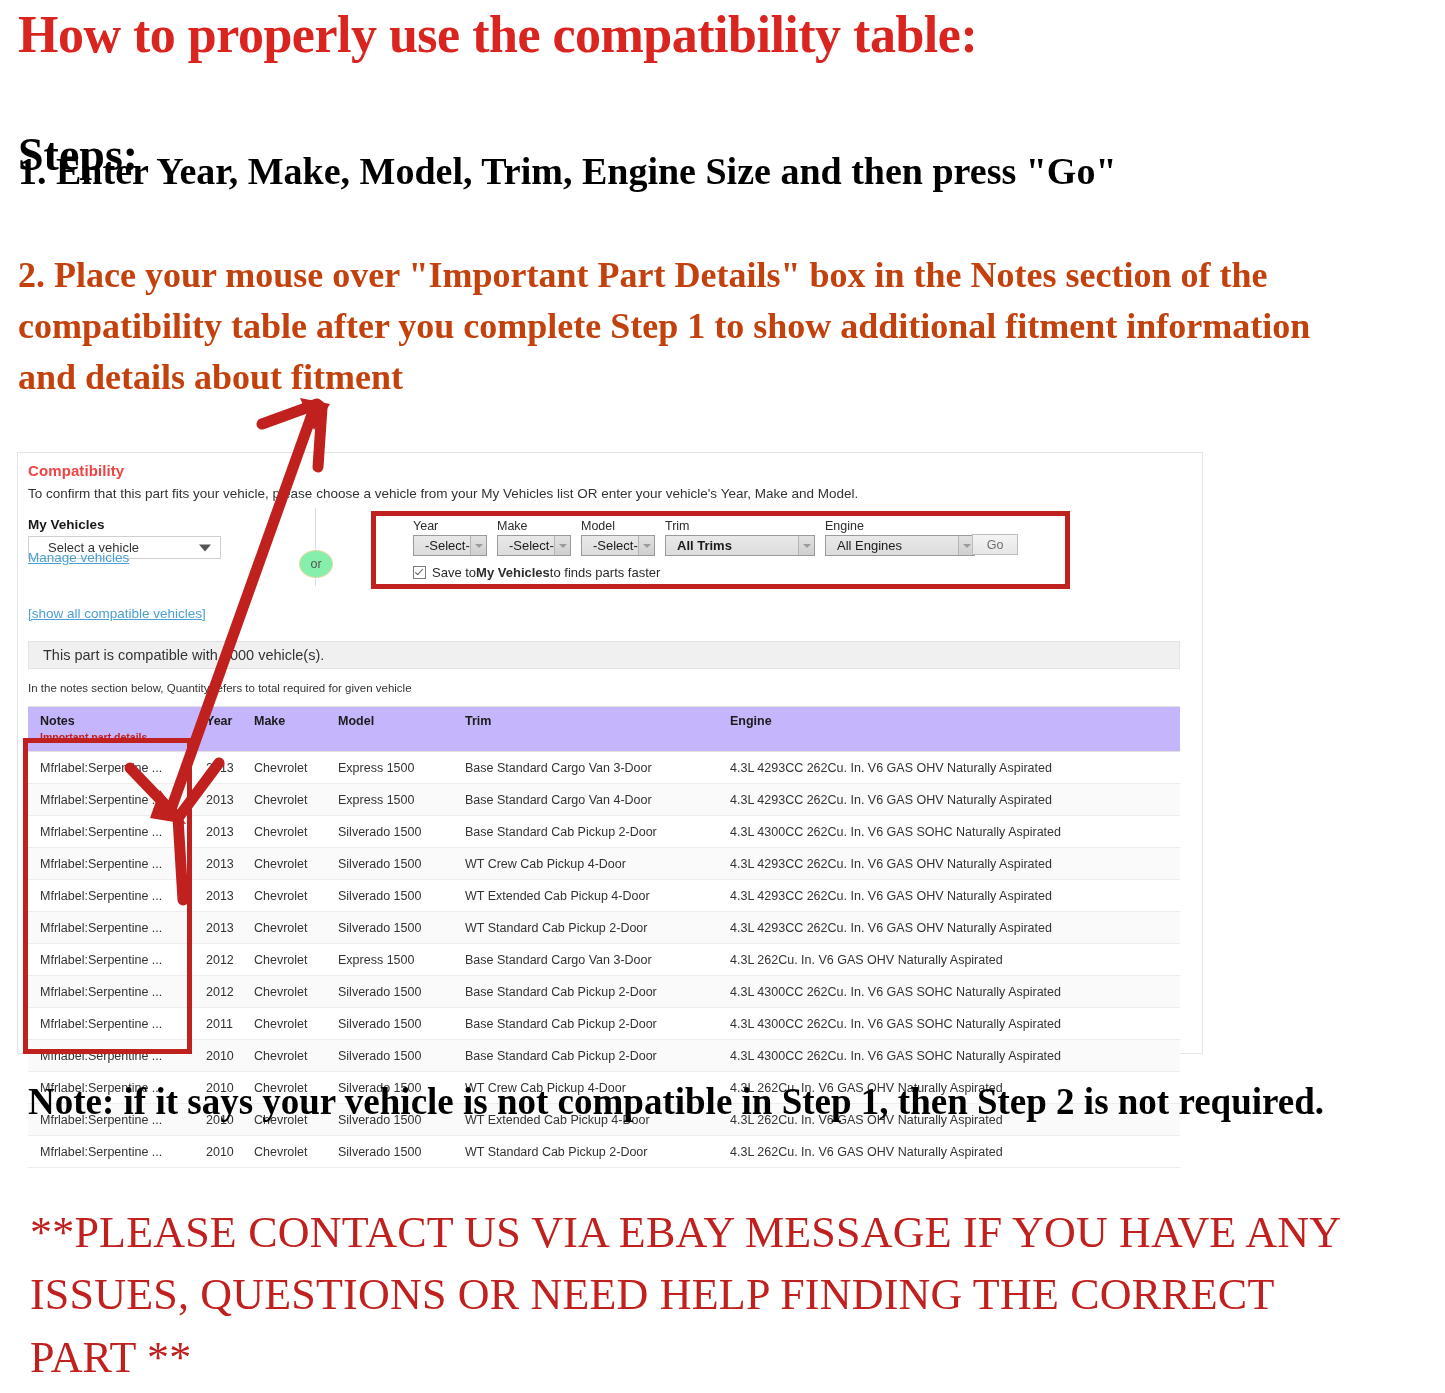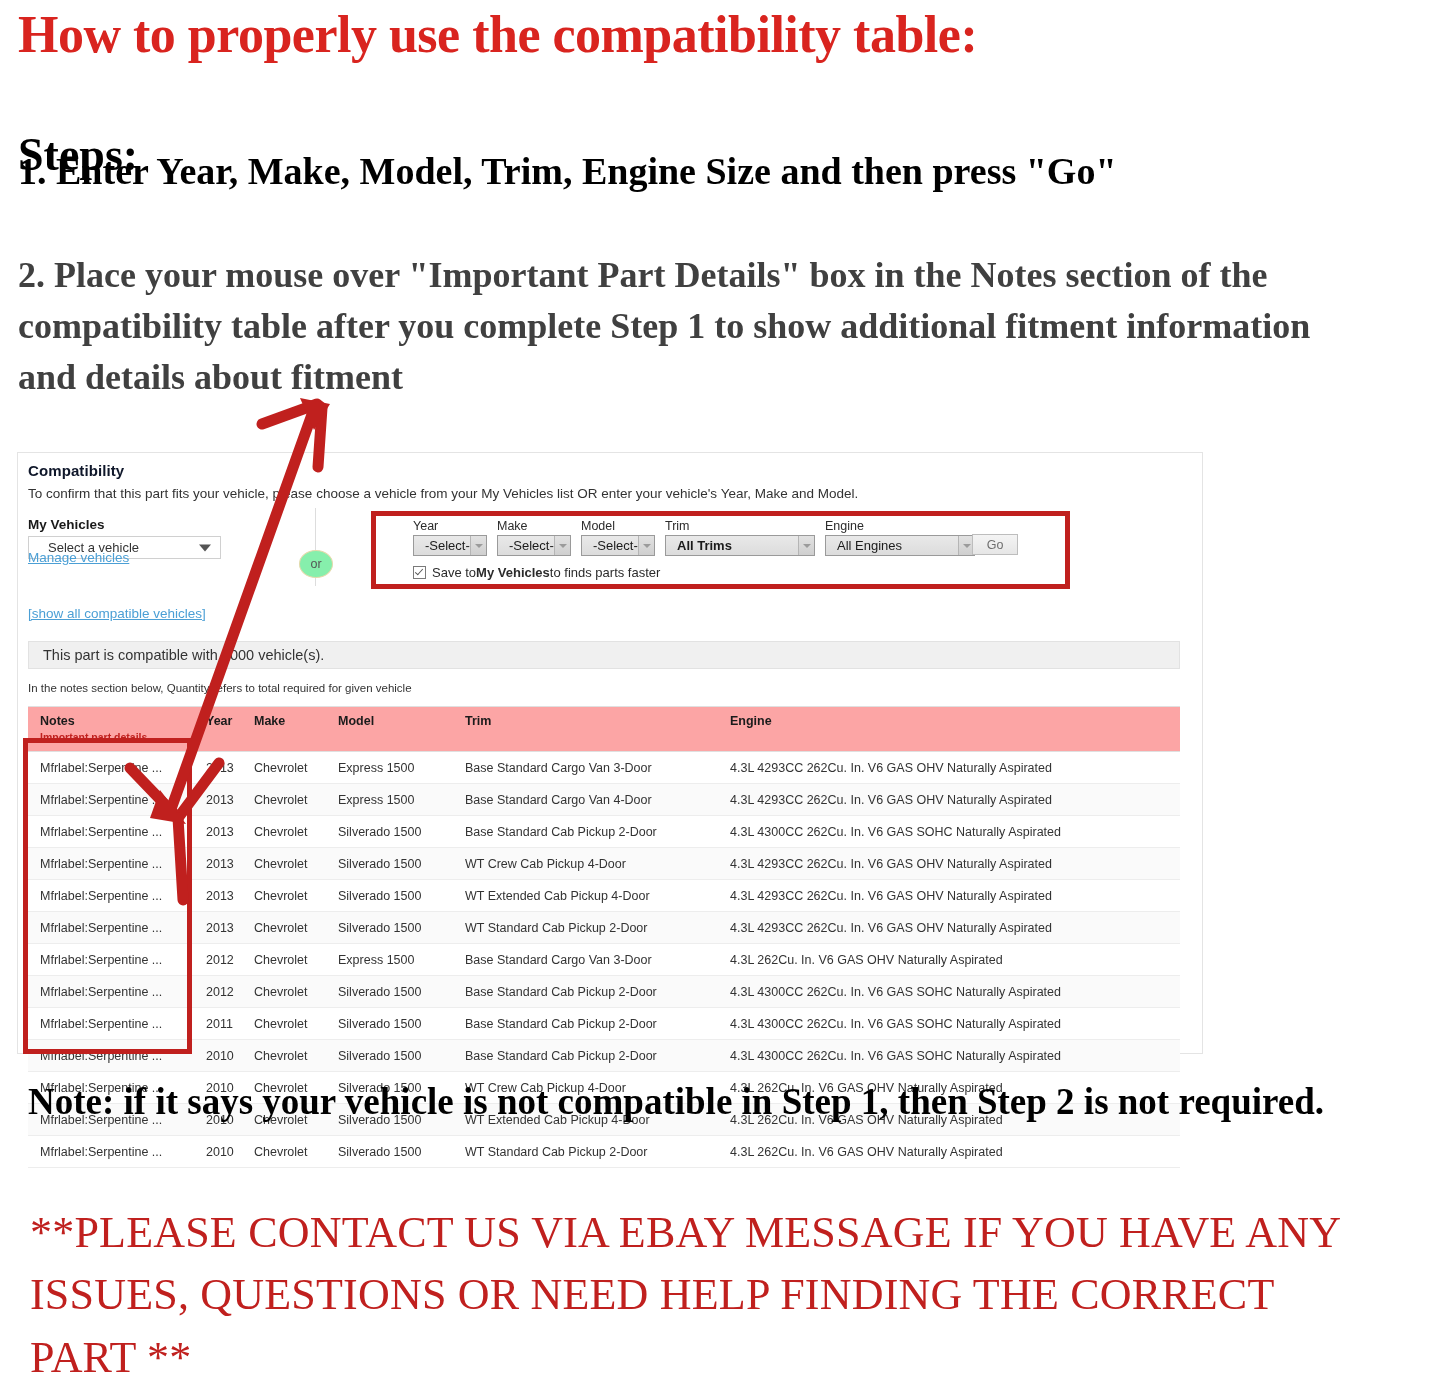--- a/index.html
+++ b/index.html
@@ -31,35 +31,35 @@
   }
   .step1{
     position:absolute;left:18px;top:152px;width:1400px;
     font-family:"Liberation Serif", serif;
     font-weight:bold;font-size:38px;color:#000;
     line-height:1.05;white-space:nowrap;
   }
   .step2{
     position:absolute;left:18px;top:250px;width:1330px;
     font-family:"Liberation Serif", serif;
-    font-weight:bold;font-size:36px;color:#404040;
+    font-weight:bold;font-size:36px;color:#c2410c;
     line-height:1.42;
   }
 
   
   .panel{
     position:absolute;left:17px;top:452px;
     width:1186px;height:602px;
     background:#fff;
     border:1px solid #e4e4e4;
     box-sizing:border-box;
   }
   .panel-title{
     position:absolute;left:28px;top:462px;
-    font-size:15px;font-weight:bold;color:#0f172a;
+    font-size:15px;font-weight:bold;color:#ef4444;
     letter-spacing:.1px;
   }
   .panel-sub{
     position:absolute;left:28px;top:486px;
     font-size:13.5px;color:#333;white-space:nowrap;
   }
 
   .myveh-label{
     position:absolute;left:28px;top:517px;
     font-size:13.5px;font-weight:bold;color:#191919;
@@ -157,21 +157,21 @@
     position:absolute;left:28px;top:682px;
     font-size:11.5px;color:#333;
   }
 
   
   .tbl{
     position:absolute;left:28px;top:706px;width:1152px;
     border-collapse:collapse;table-layout:fixed;font-size:12.5px;
   }
   .tbl th{
-    background:#fca5a5;text-align:left;font-weight:bold;color:#1b1b1b;
+    background:#c4b5fd;text-align:left;font-weight:bold;color:#1b1b1b;
     font-size:12.5px;padding:7px 0 7px 12px;height:30px;vertical-align:top;
     border-bottom:1px solid #e0e0e0;border-top:1px solid #e0e0e0;
   }
   .tbl th .sub{display:block;color:#c0201e;font-size:10.5px;font-weight:bold;margin-top:3px;}
   .tbl td{
     padding:4px 0 4px 12px;color:#333;height:23px;
     border-bottom:1px solid #ededed;
     white-space:nowrap;overflow:hidden;
     background:#fff;
   }

